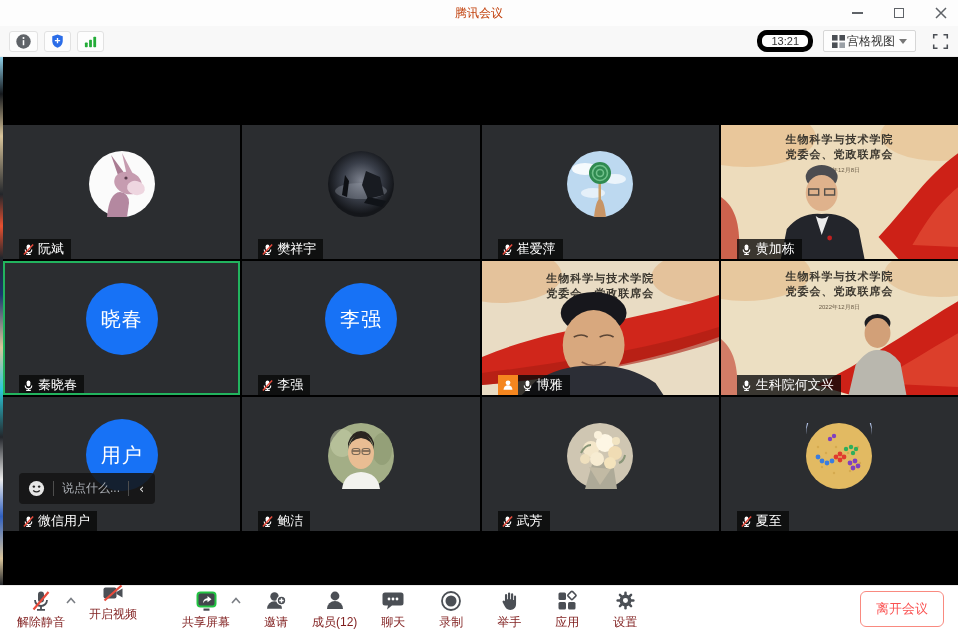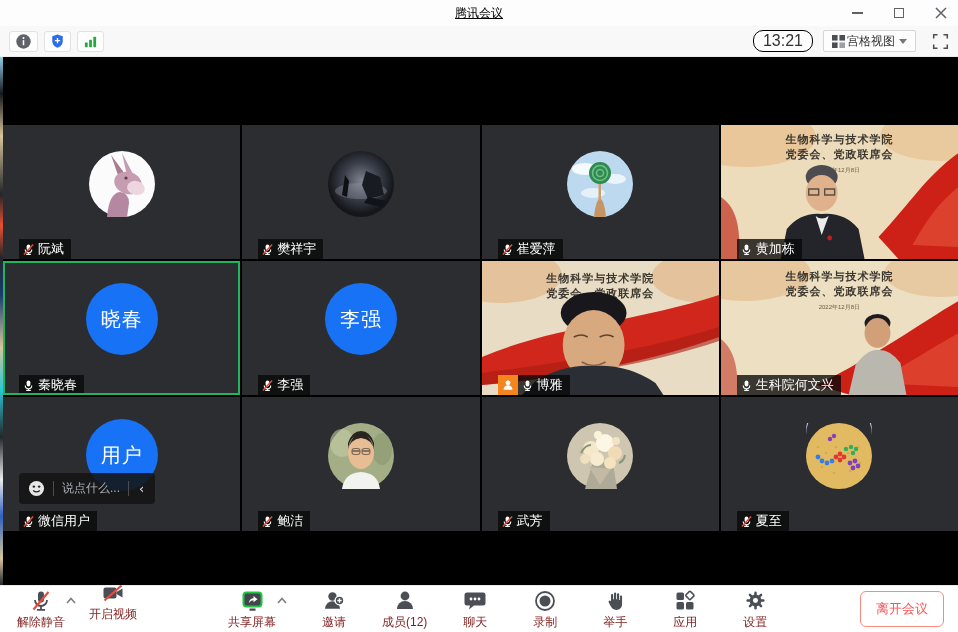--- a/index.html
+++ b/index.html
@@ -1,31 +1,31 @@
 <!DOCTYPE html>
 <html><head>
 <meta charset="utf-8">
 <style>
   * { margin:0; padding:0; box-sizing:border-box; }
   html,body { width:958px; height:632px; overflow:hidden; font-family:"Liberation Sans","DejaVu Sans",sans-serif; background:#fff; }
   .window { width:958px; height:632px; display:flex; flex-direction:column; position:relative; }
 
   
   .titlebar { height:26px; background:#fdfdfd; position:relative; display:flex; align-items:center; justify-content:center; flex:0 0 auto; }
-  .title { font-size:12px; color:#000000;text-decoration:underline; }
+  .title { font-size:12px; color:#c2410c; }
   .win-controls { position:absolute; right:10px; top:0; height:100%; display:flex; align-items:center; gap:28px; }
   .wc { display:flex; align-items:center; justify-content:center; width:14px; height:14px; cursor:pointer; }
   .min-glyph { width:11px; height:2px; background:#5f6368; display:block; }
   .max-glyph { width:10px; height:10px; border:1.5px solid #5f6368; display:block; }
 
   
   .topbar { height:31px; background:#f8f8f8; border-bottom:1px solid #ececec; display:flex; align-items:center; padding:0 9px; flex:0 0 auto; }
   .tb-chip { height:21px; display:flex; align-items:center; justify-content:center; padding:0 5px; border:1px solid #e2e2e2; border-radius:3px; background:#fdfdfd; margin-right:6px; cursor:pointer; }
   .tb-right { margin-left:auto; display:flex; align-items:center; gap:10px; }
-  .time-box { height:22px; border:1px solid #000000; border-radius:10px; padding:0 9px; display:flex; align-items:center; font-size:16px; color:#333; background:#fdfdfd; cursor:pointer; }
+  .time-box { height:22px; border:5px solid #000000; border-radius:10px; padding:0 9px; display:flex; align-items:center; font-size:11px; color:#333; background:#fdfdfd; cursor:pointer; }
   .view-box { height:22px; border:1px solid #d6d6d6; border-radius:2px; padding:0 8px; display:flex; align-items:center; gap:2px; font-size:12px; color:#333; background:#fdfdfd; cursor:pointer; }
   .caret-down { width:0; height:0; border-left:4px solid transparent; border-right:4px solid transparent; border-top:5px solid #777; margin-left:2px; }
   .fs-btn { display:flex; align-items:center; cursor:pointer; margin-left:6px; }
 
   
   .stage { height:528px; background:#000; position:relative; flex:0 0 auto; }
   .desktop-strip { position:absolute; left:0; top:0; width:3px; height:100%; z-index:6;
     background:linear-gradient(180deg,#8ecfe8 0%,#15181c 7%,#d8c49a 15%,#23262b 26%,#e85030 32%,#23262b 38%,#1a3a6e 45%,#d8c49a 55%,#2bc8d8 63%,#23262b 72%,#ececec 80%,#3060c0 87%,#d8c49a 95%,#23262b 100%); }
   .grid { position:absolute; left:3px; right:0; top:68px; display:grid; grid-template-columns:repeat(4,1fr); grid-auto-rows:134px; gap:2px; }
   .tile { position:relative; background:#2b2d30; overflow:hidden; cursor:pointer; }
@@ -48,21 +48,21 @@
   .cdiv { width:1px; height:15px; background:#4d4d4d; }
   .chat-collapse { color:#e4e4e4; font-size:13px; cursor:pointer; padding:0 2px; font-family:"DejaVu Sans",sans-serif; }
 
   
   .bottombar { height:47px; background:#fff; border-top:1px solid #ebebeb; display:flex; align-items:center; padding:0 14px; flex:1; }
   .btn-group { display:flex; align-items:flex-start; }
   .bbtn { display:flex; flex-direction:column; align-items:center; min-width:50px; padding:0 3px; cursor:pointer; }
   .bbtn .blabel { font-size:12px; color:#7f1d1d; margin-top:0px; white-space:nowrap; }
   .bbtn .icon-slot { height:26px; display:flex; align-items:center; justify-content:center; }
   .chev-up { margin-top:9px; margin-left:-2px; margin-right:2px; cursor:pointer; display:flex; }
-  .group-center { margin-left:85px; display:flex; align-items:flex-start; gap:20px; }
+  .group-center { margin-left:39px; display:flex; align-items:flex-start; gap:8px; }
   .leave-btn { margin-left:auto; border:1px solid #f98a80; color:#fa5151; background:#fff; border-radius:6px; padding:8px 15px; font-size:13px; cursor:pointer; white-space:nowrap;text-align:right; }
 </style>
 </head>
 <body>
 
 <div class="window">
 
   <div class="titlebar">
     <span class="title">腾讯会议</span>
     <div class="win-controls">

